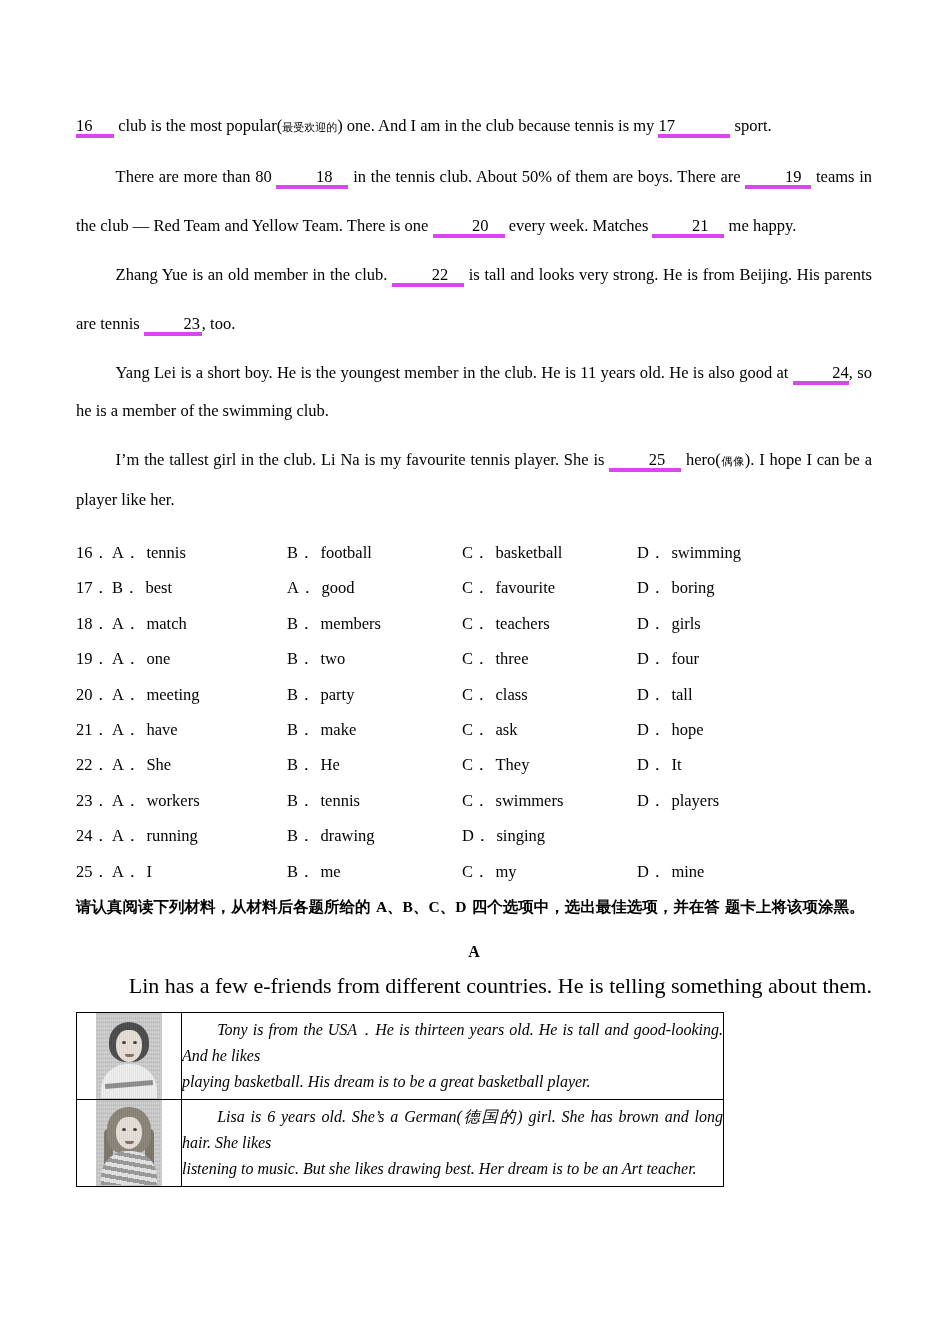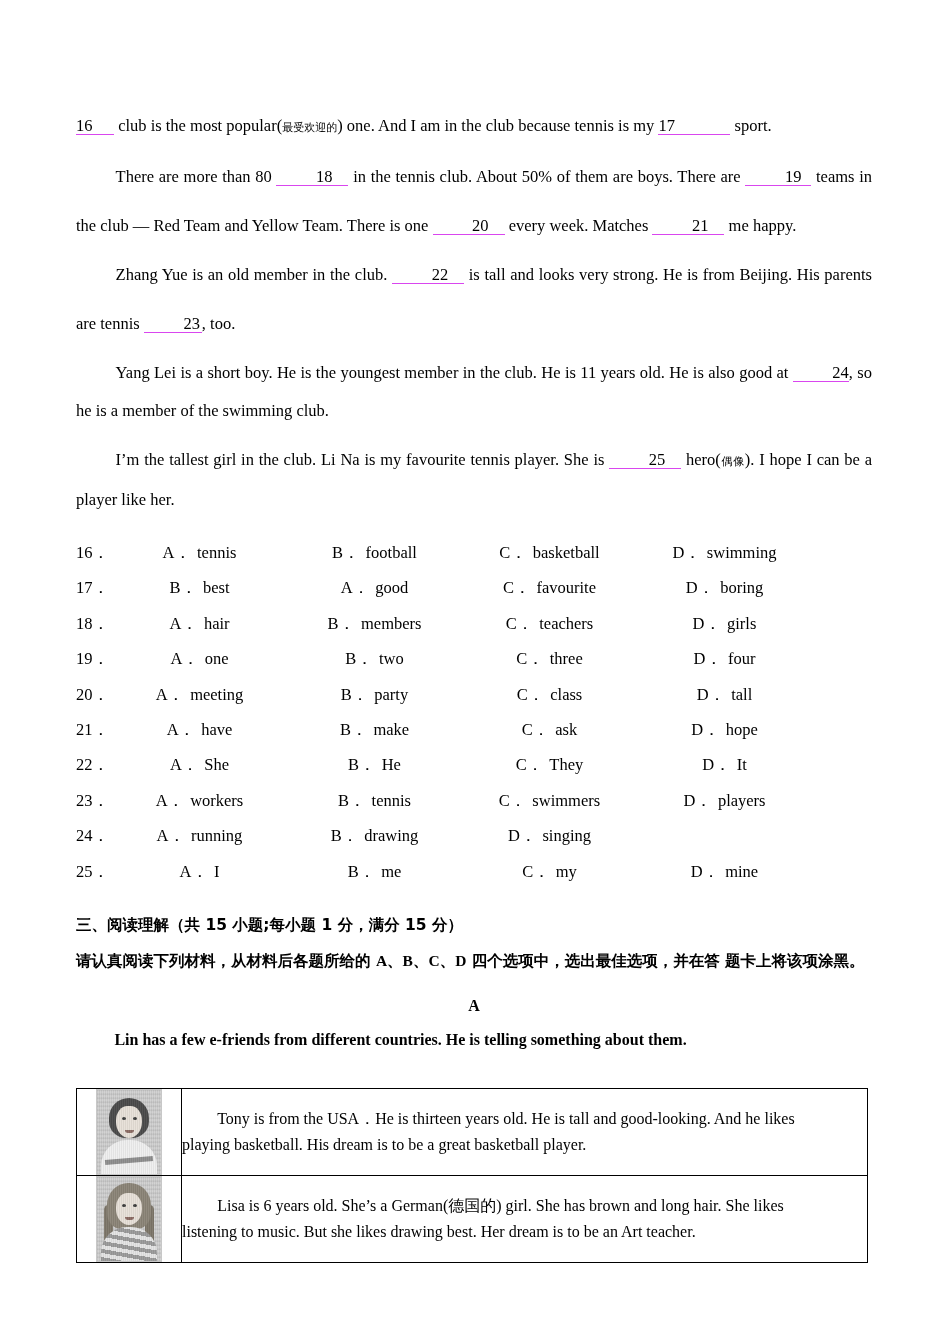--- a/index.html
+++ b/index.html
@@ -33,21 +33,21 @@
     margin: 0 0 0 0;
     font-size: 16.5px;
     line-height: 38px;
     text-align: justify;
     text-align-last: left;
     text-justify: inter-word;
   }
   .cloze p.indent { text-indent: 2.4em; }
   .blank {
     display: inline-block;
-    border-bottom: 1px solid #d946ef;
+    border-bottom: 4px solid #d946ef;
     vertical-align: baseline;
     line-height: 1.05;
     margin-top: 21px;
   }
   .blank.w16 { min-width: 38px; }
   .blank.w-std { min-width: 72px; }
   .blank.w-sm  { min-width: 58px; }
   .blank.w-md  { min-width: 66px; }
   .blank.w-xs  { min-width: 44px; }
   .cjk { font-family: "DejaVu Sans", sans-serif; font-size: 11px; }
@@ -62,21 +62,20 @@
     line-height: 35.4px;
     white-space: nowrap;
   }
   .opt-num {
     width: 36px;
     flex: 0 0 36px;
   }
   .opt-cell {
     flex: 0 0 175px;
     width: 175px;
-    text-align: center;
   }
   .opt-cell .lbl { margin-right: 6px; }
 
   
   .sec-head {
     font-family: "DejaVu Sans", sans-serif;
     font-weight: bold;
     font-size: 15.5px;
     line-height: 36px;
     margin-top: 18px;
@@ -91,32 +90,32 @@
   .sec-instr .lat { font-family: "Liberation Serif", serif; font-weight: bold; }
 
   .part-letter {
     text-align: center;
     font-weight: bold;
     font-size: 16px;
     line-height: 34px;
     margin-top: 10px;
   }
   .lead-in {
-    font-size: 16px;
+    font-size: 22px;
     line-height: 34px;
     text-indent: 2.4em;
-    font-weight: bold;
   }
 
   
   .efriends {
-    margin-top: 31px;
-    width: 792px;
+    margin-top: 9px;
+    width: 648px;
     border-collapse: collapse;
     table-layout: fixed;
+    font-style: italic;
   }
   .efriends td {
     border: 1px solid #000;
     vertical-align: middle;
     padding: 0;
   }
   .photo-cell {
     width: 104px;
     text-align: center;
     padding: 9px 0;
@@ -274,21 +273,21 @@
         </div>
         <div class="opt-row">
           <span class="opt-num">17．</span>
           <span class="opt-cell"><span class="lbl">B．</span><span>best</span></span>
           <span class="opt-cell"><span class="lbl">A．</span><span>good</span></span>
           <span class="opt-cell"><span class="lbl">C．</span><span>favourite</span></span>
           <span class="opt-cell"><span class="lbl">D．</span><span>boring</span></span>
         </div>
         <div class="opt-row">
           <span class="opt-num">18．</span>
-          <span class="opt-cell"><span class="lbl">A．</span><span>hair</span></span>
+          <span class="opt-cell"><span class="lbl">A．</span><span>match</span></span>
           <span class="opt-cell"><span class="lbl">B．</span><span>members</span></span>
           <span class="opt-cell"><span class="lbl">C．</span><span>teachers</span></span>
           <span class="opt-cell"><span class="lbl">D．</span><span>girls</span></span>
         </div>
         <div class="opt-row">
           <span class="opt-num">19．</span>
           <span class="opt-cell"><span class="lbl">A．</span><span>one</span></span>
           <span class="opt-cell"><span class="lbl">B．</span><span>two</span></span>
           <span class="opt-cell"><span class="lbl">C．</span><span>three</span></span>
           <span class="opt-cell"><span class="lbl">D．</span><span>four</span></span>
@@ -329,21 +328,20 @@
         </div>
         <div class="opt-row">
           <span class="opt-num">25．</span>
           <span class="opt-cell"><span class="lbl">A．</span><span>I</span></span>
           <span class="opt-cell"><span class="lbl">B．</span><span>me</span></span>
           <span class="opt-cell"><span class="lbl">C．</span><span>my</span></span>
           <span class="opt-cell"><span class="lbl">D．</span><span>mine</span></span>
         </div>
       </div>
 
-    <div class="sec-head">三、阅读理解（共 15 小题;每小题 1 分，满分 15 分）</div>
 
     <div class="sec-instr">
       <span>请认真阅读下列材料，从材料后各题所给的 </span><span class="lat">A、B、C、D</span><span> 四个选项中，选出最佳选项，并在答  题卡上将该项涂黑。</span>
     </div>
 
     <div class="part-letter">A</div>
 
     <div class="lead-in">Lin has a few e-friends from different countries. He is telling something about them.</div>
 
     <table class="efriends">

